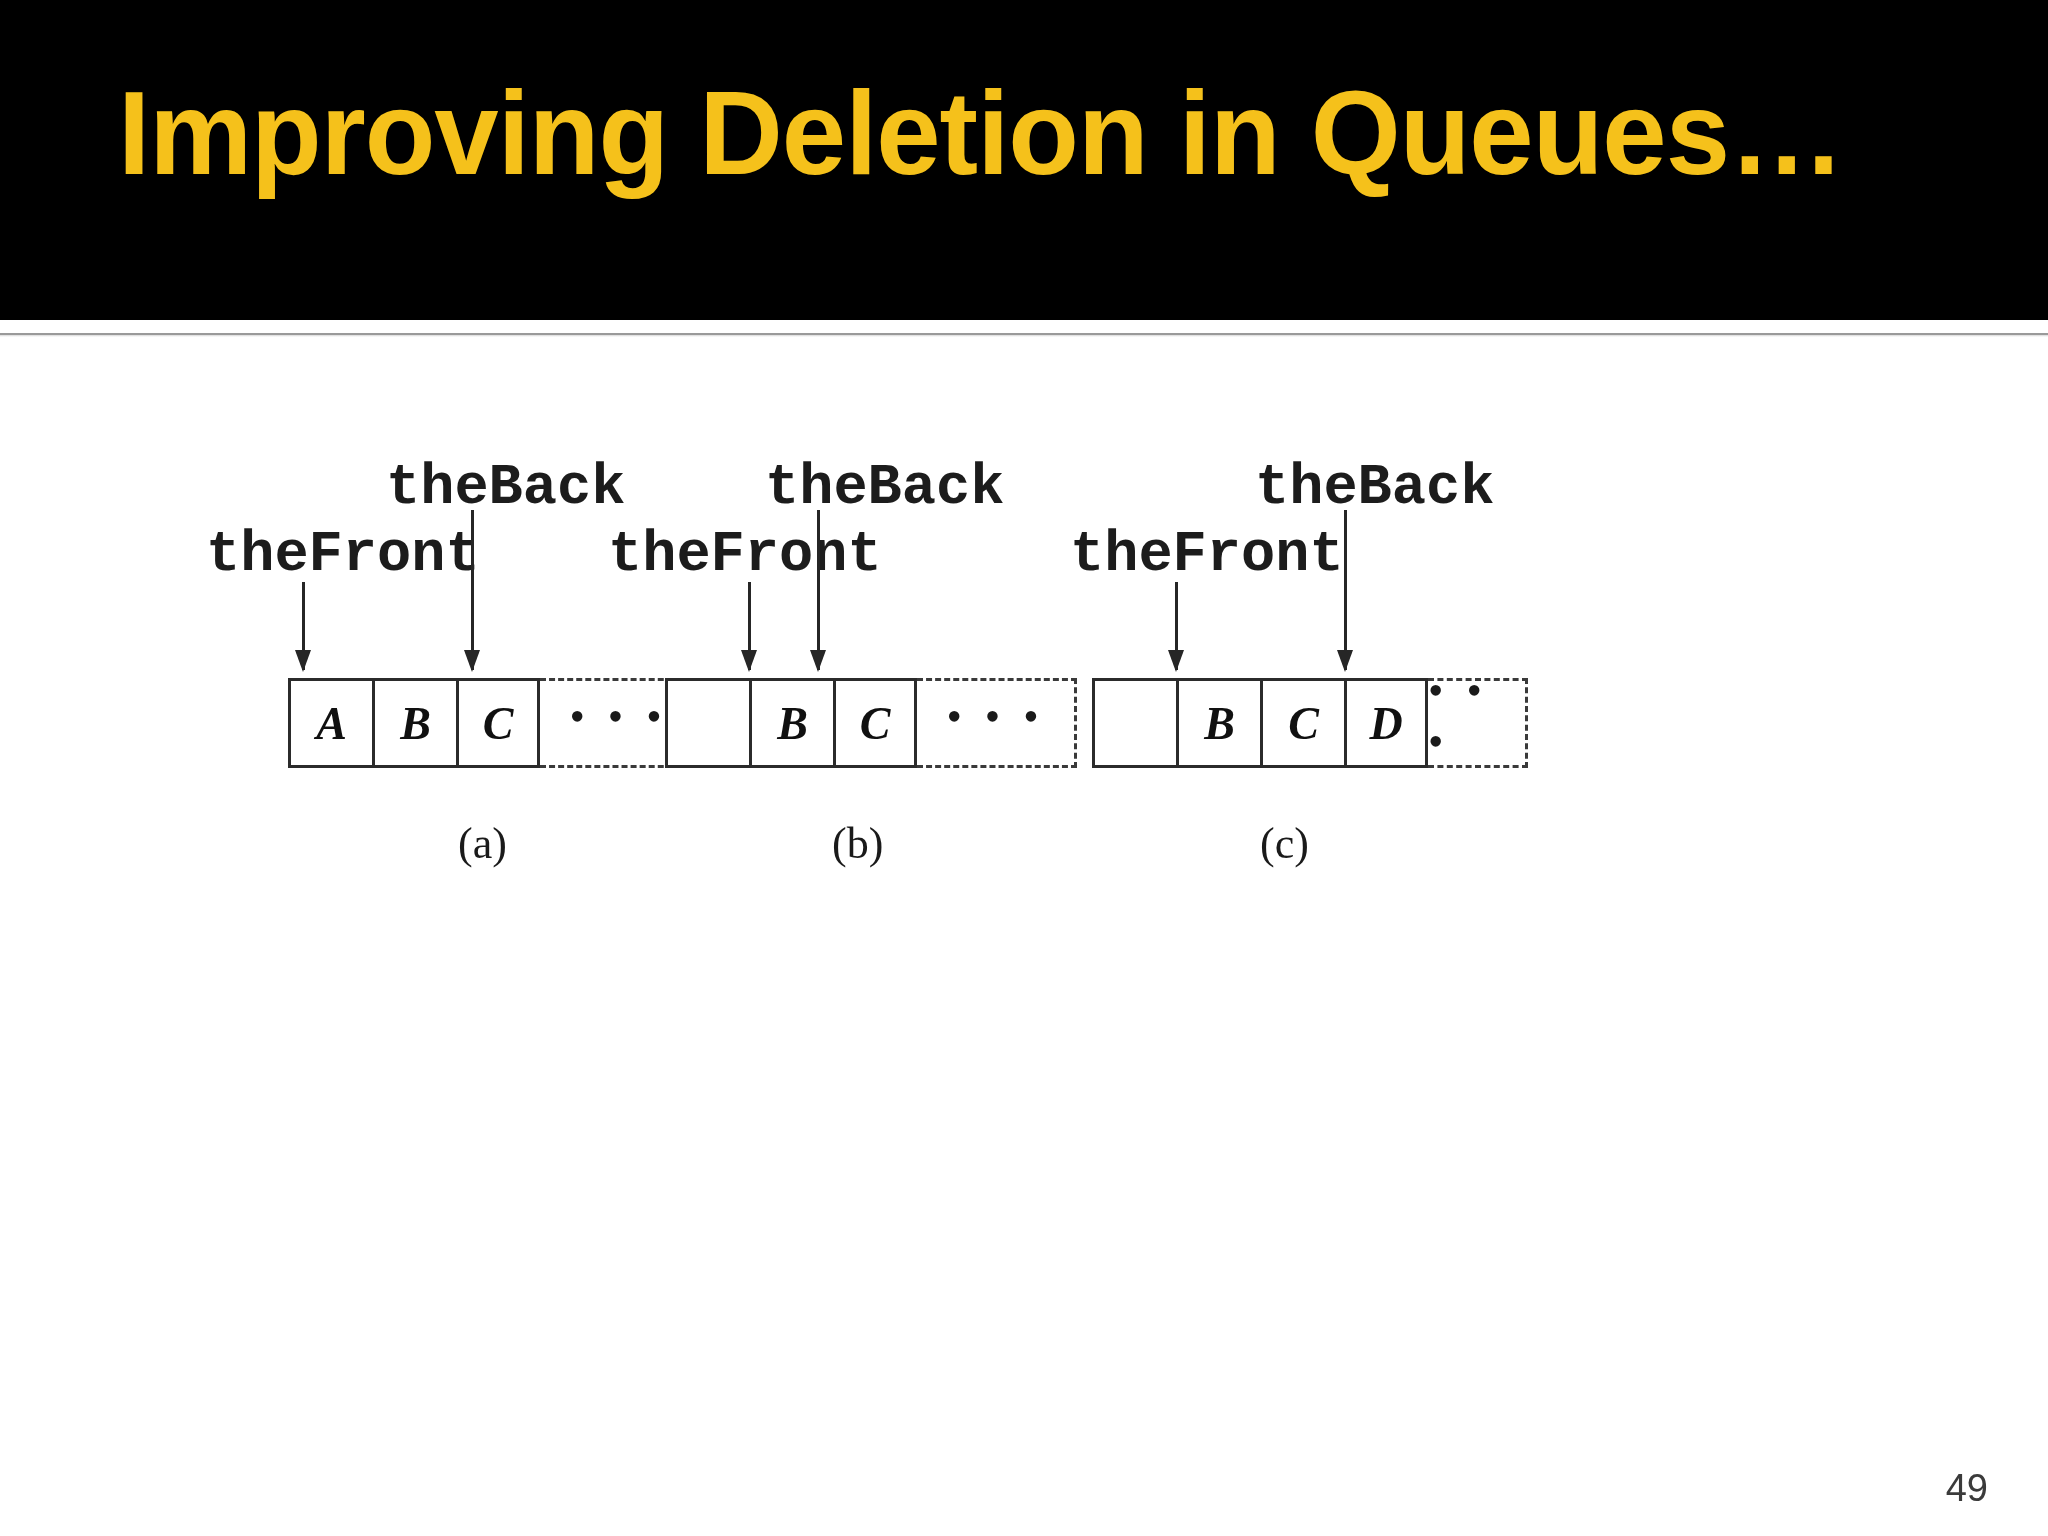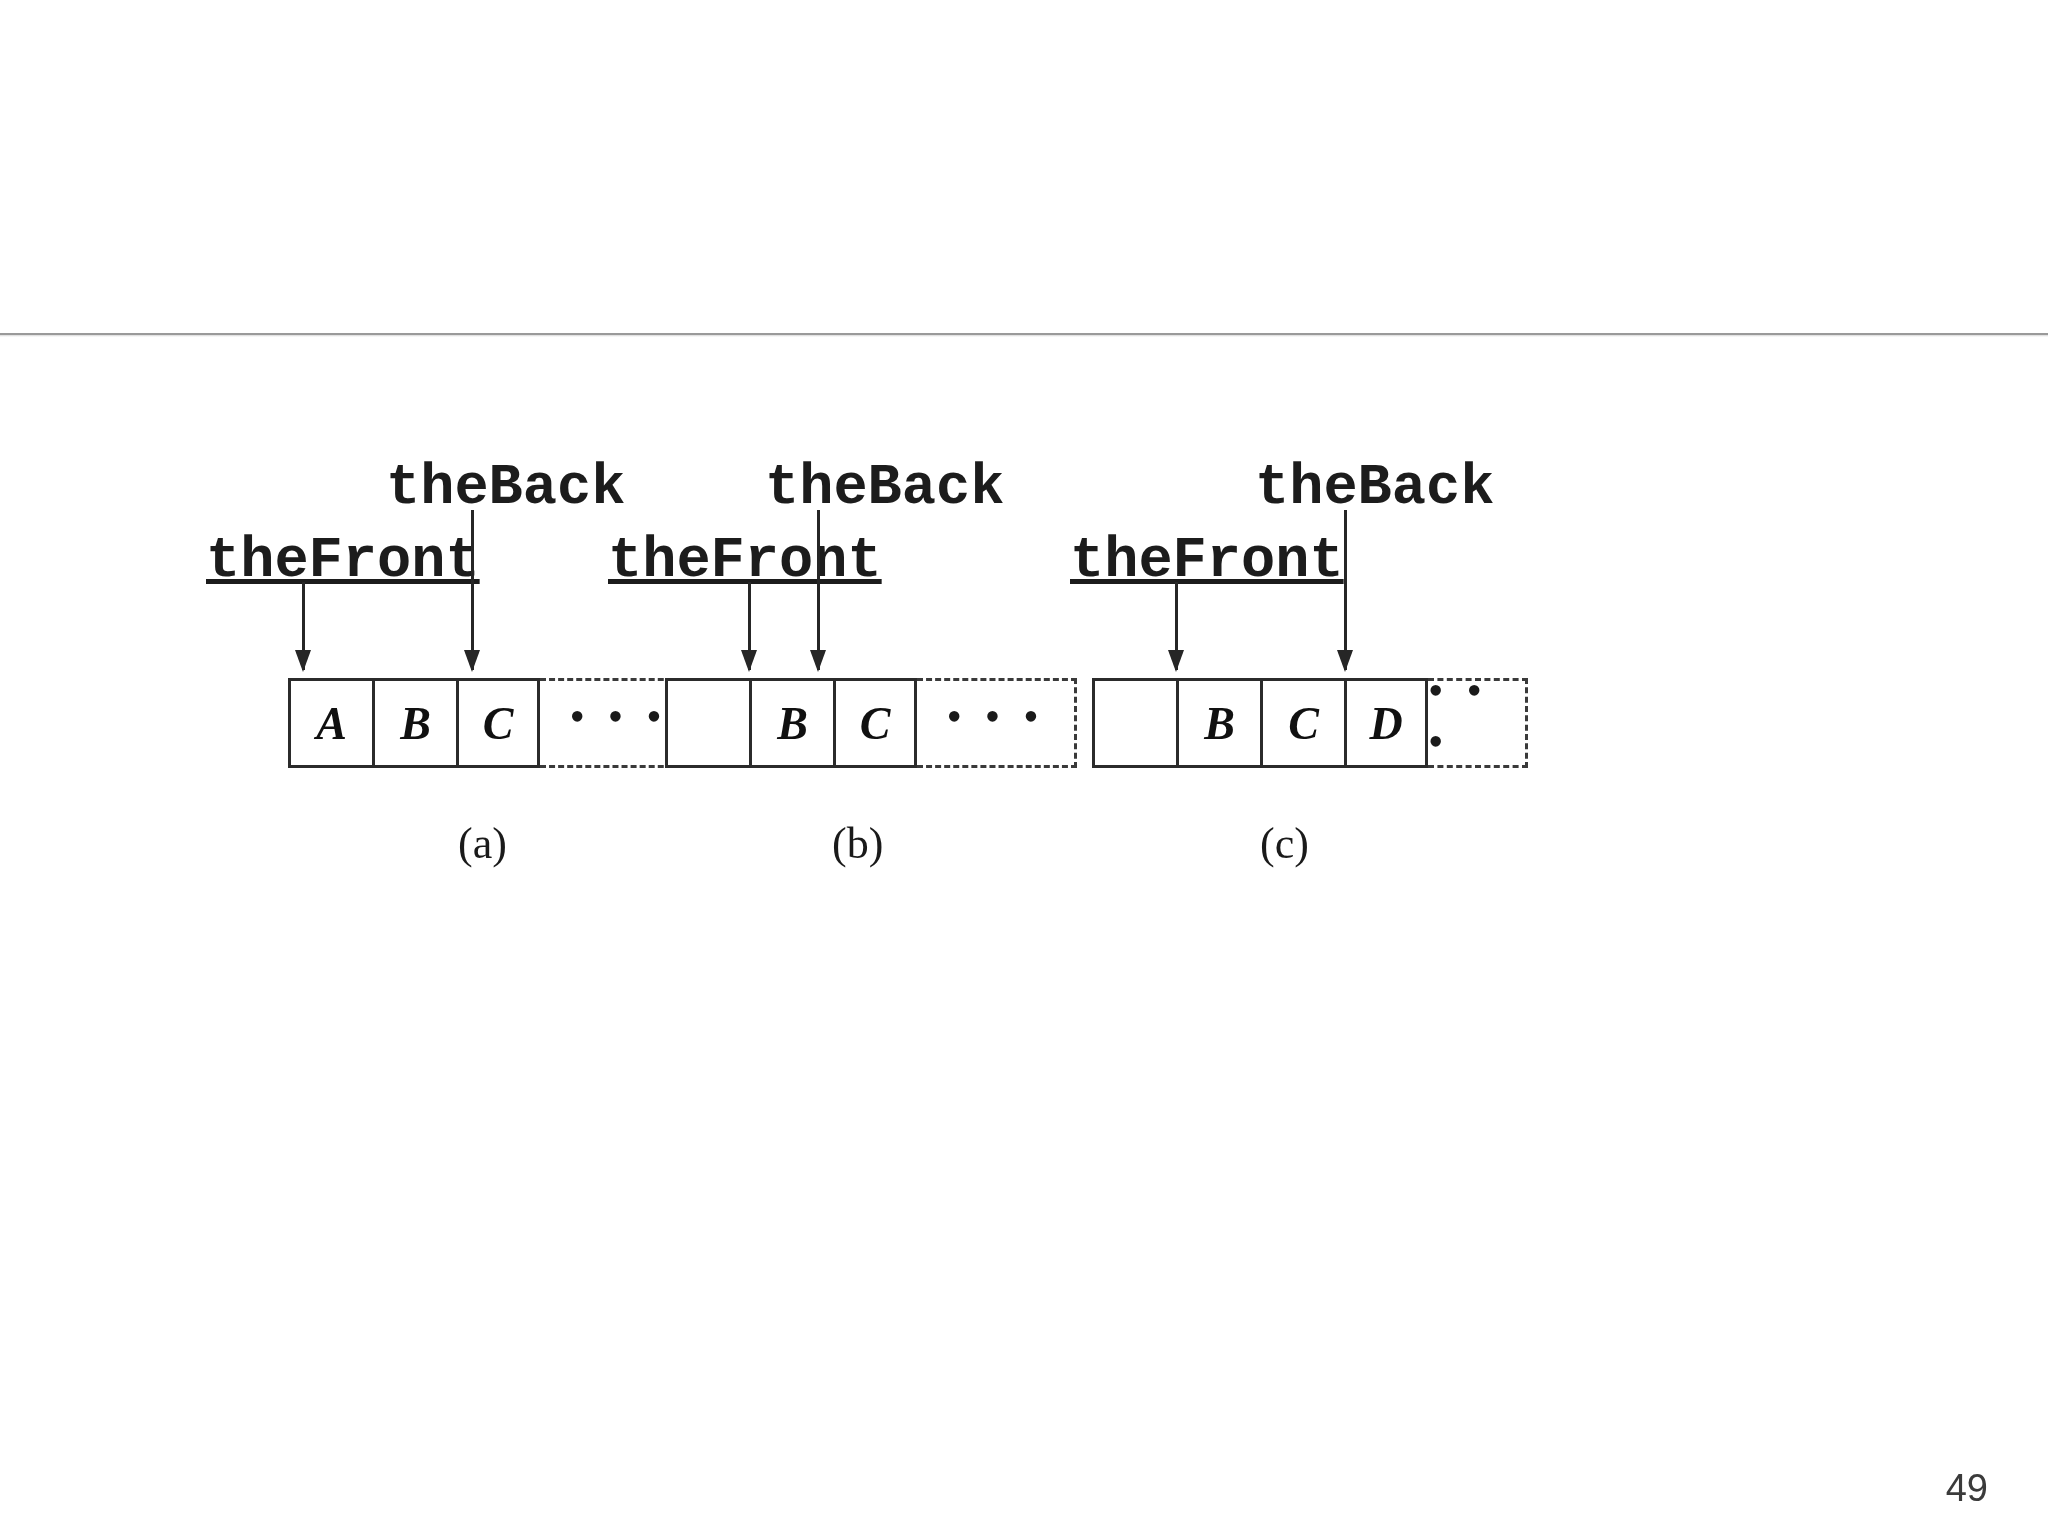--- a/index.html
+++ b/index.html
@@ -69,21 +69,21 @@
   .ptr-label {
     position: absolute;
     font-family: "Liberation Mono", "DejaVu Sans Mono", monospace;
     font-weight: bold;
     font-size: 57px;
     line-height: 1;
     color: #1c1c1c;
     white-space: nowrap;
   }
   .label-back  { top: 30px; }
-  .label-front { top: 103px; text-decoration: underline; }
+  .label-front { top: 97px; }
 
   
   .arrow {
     position: absolute;
     width: 3px;
     background: #262626;
   }
   .arrow::after {
     content: "";
     position: absolute;
@@ -153,20 +153,23 @@
     font-size: 38px;
     color: #3b3b3b;
     text-align: center;
   }
 </style>
 </head>
 <body>
 
 <div id="slide">
 
+  <div id="header-banner">
+    <div id="slide-title">Improving Deletion in Queues…</div>
+  </div>
   <div id="header-rule"></div>
 
   <div id="figure-area">
 
     <div class="panel" style="left:200px;">
       <div class="ptr-label label-back" style="left:186px;">theBack</div>
       <div class="ptr-label label-front" style="left:6px;">theFront</div>
 
       <div class="arrow" style="left:102px; top:152px; height:88px;"></div>
       <div class="arrow" style="left:271px; top:80px; height:160px;"></div>

